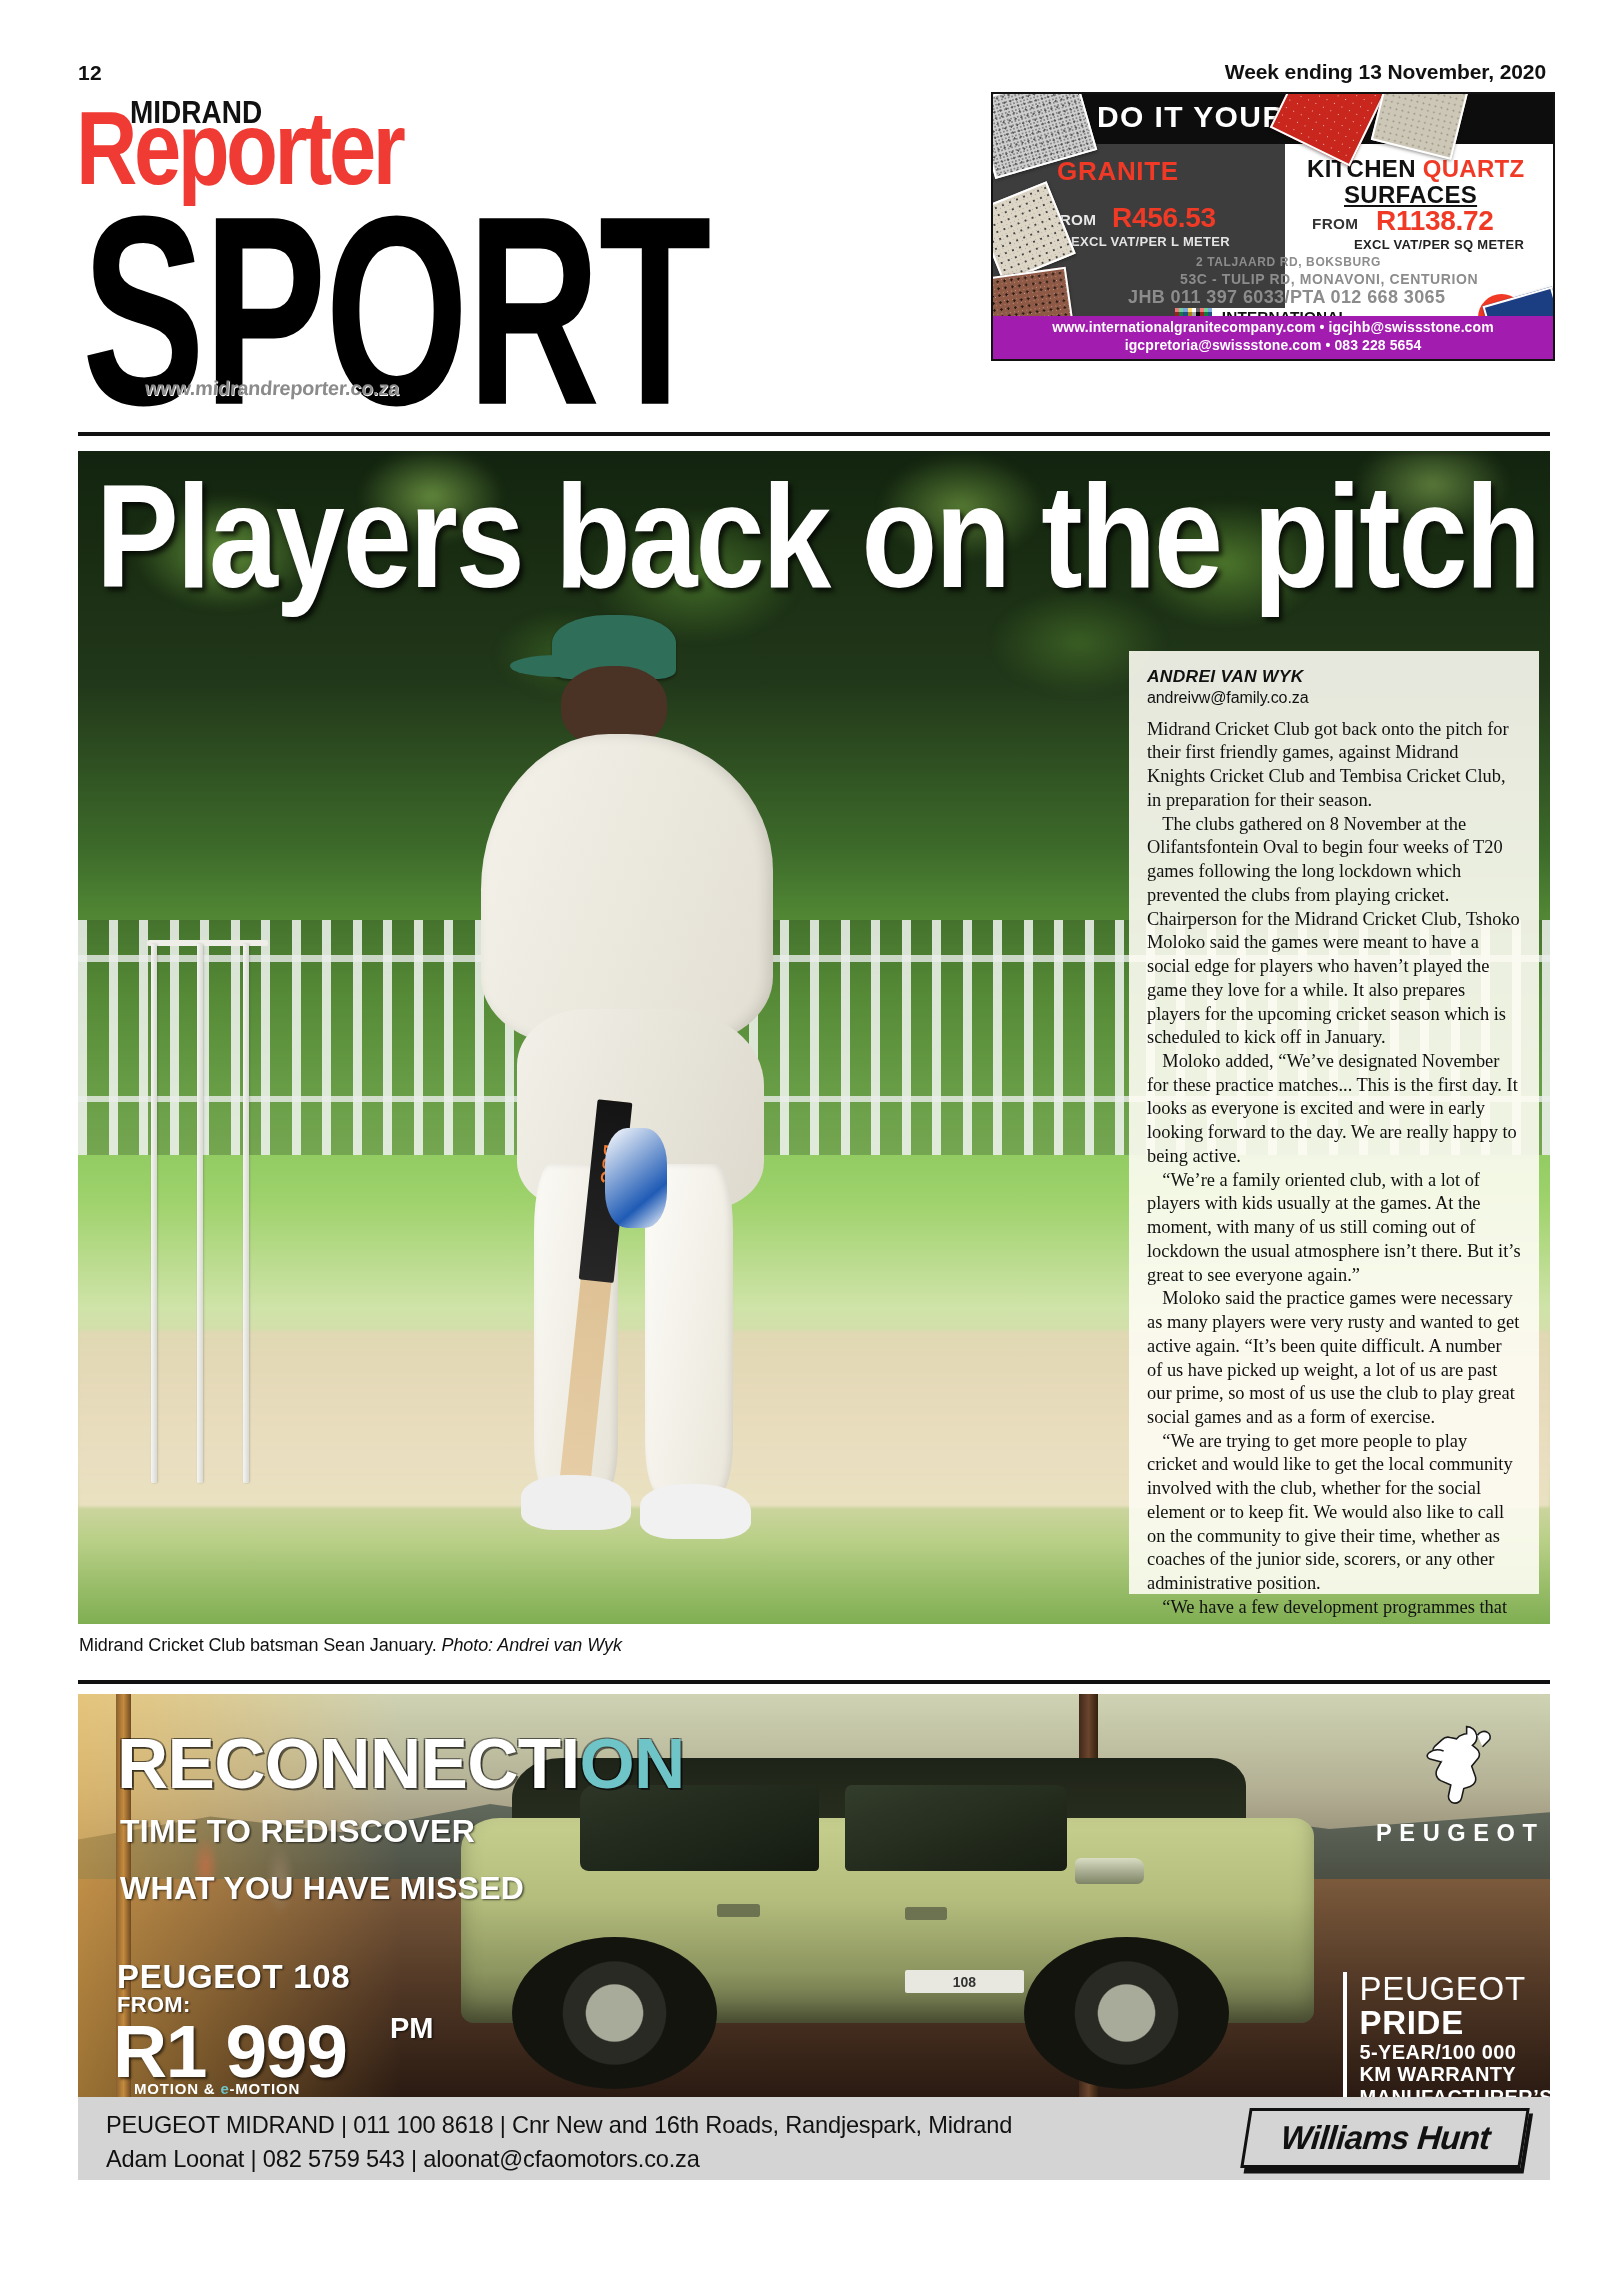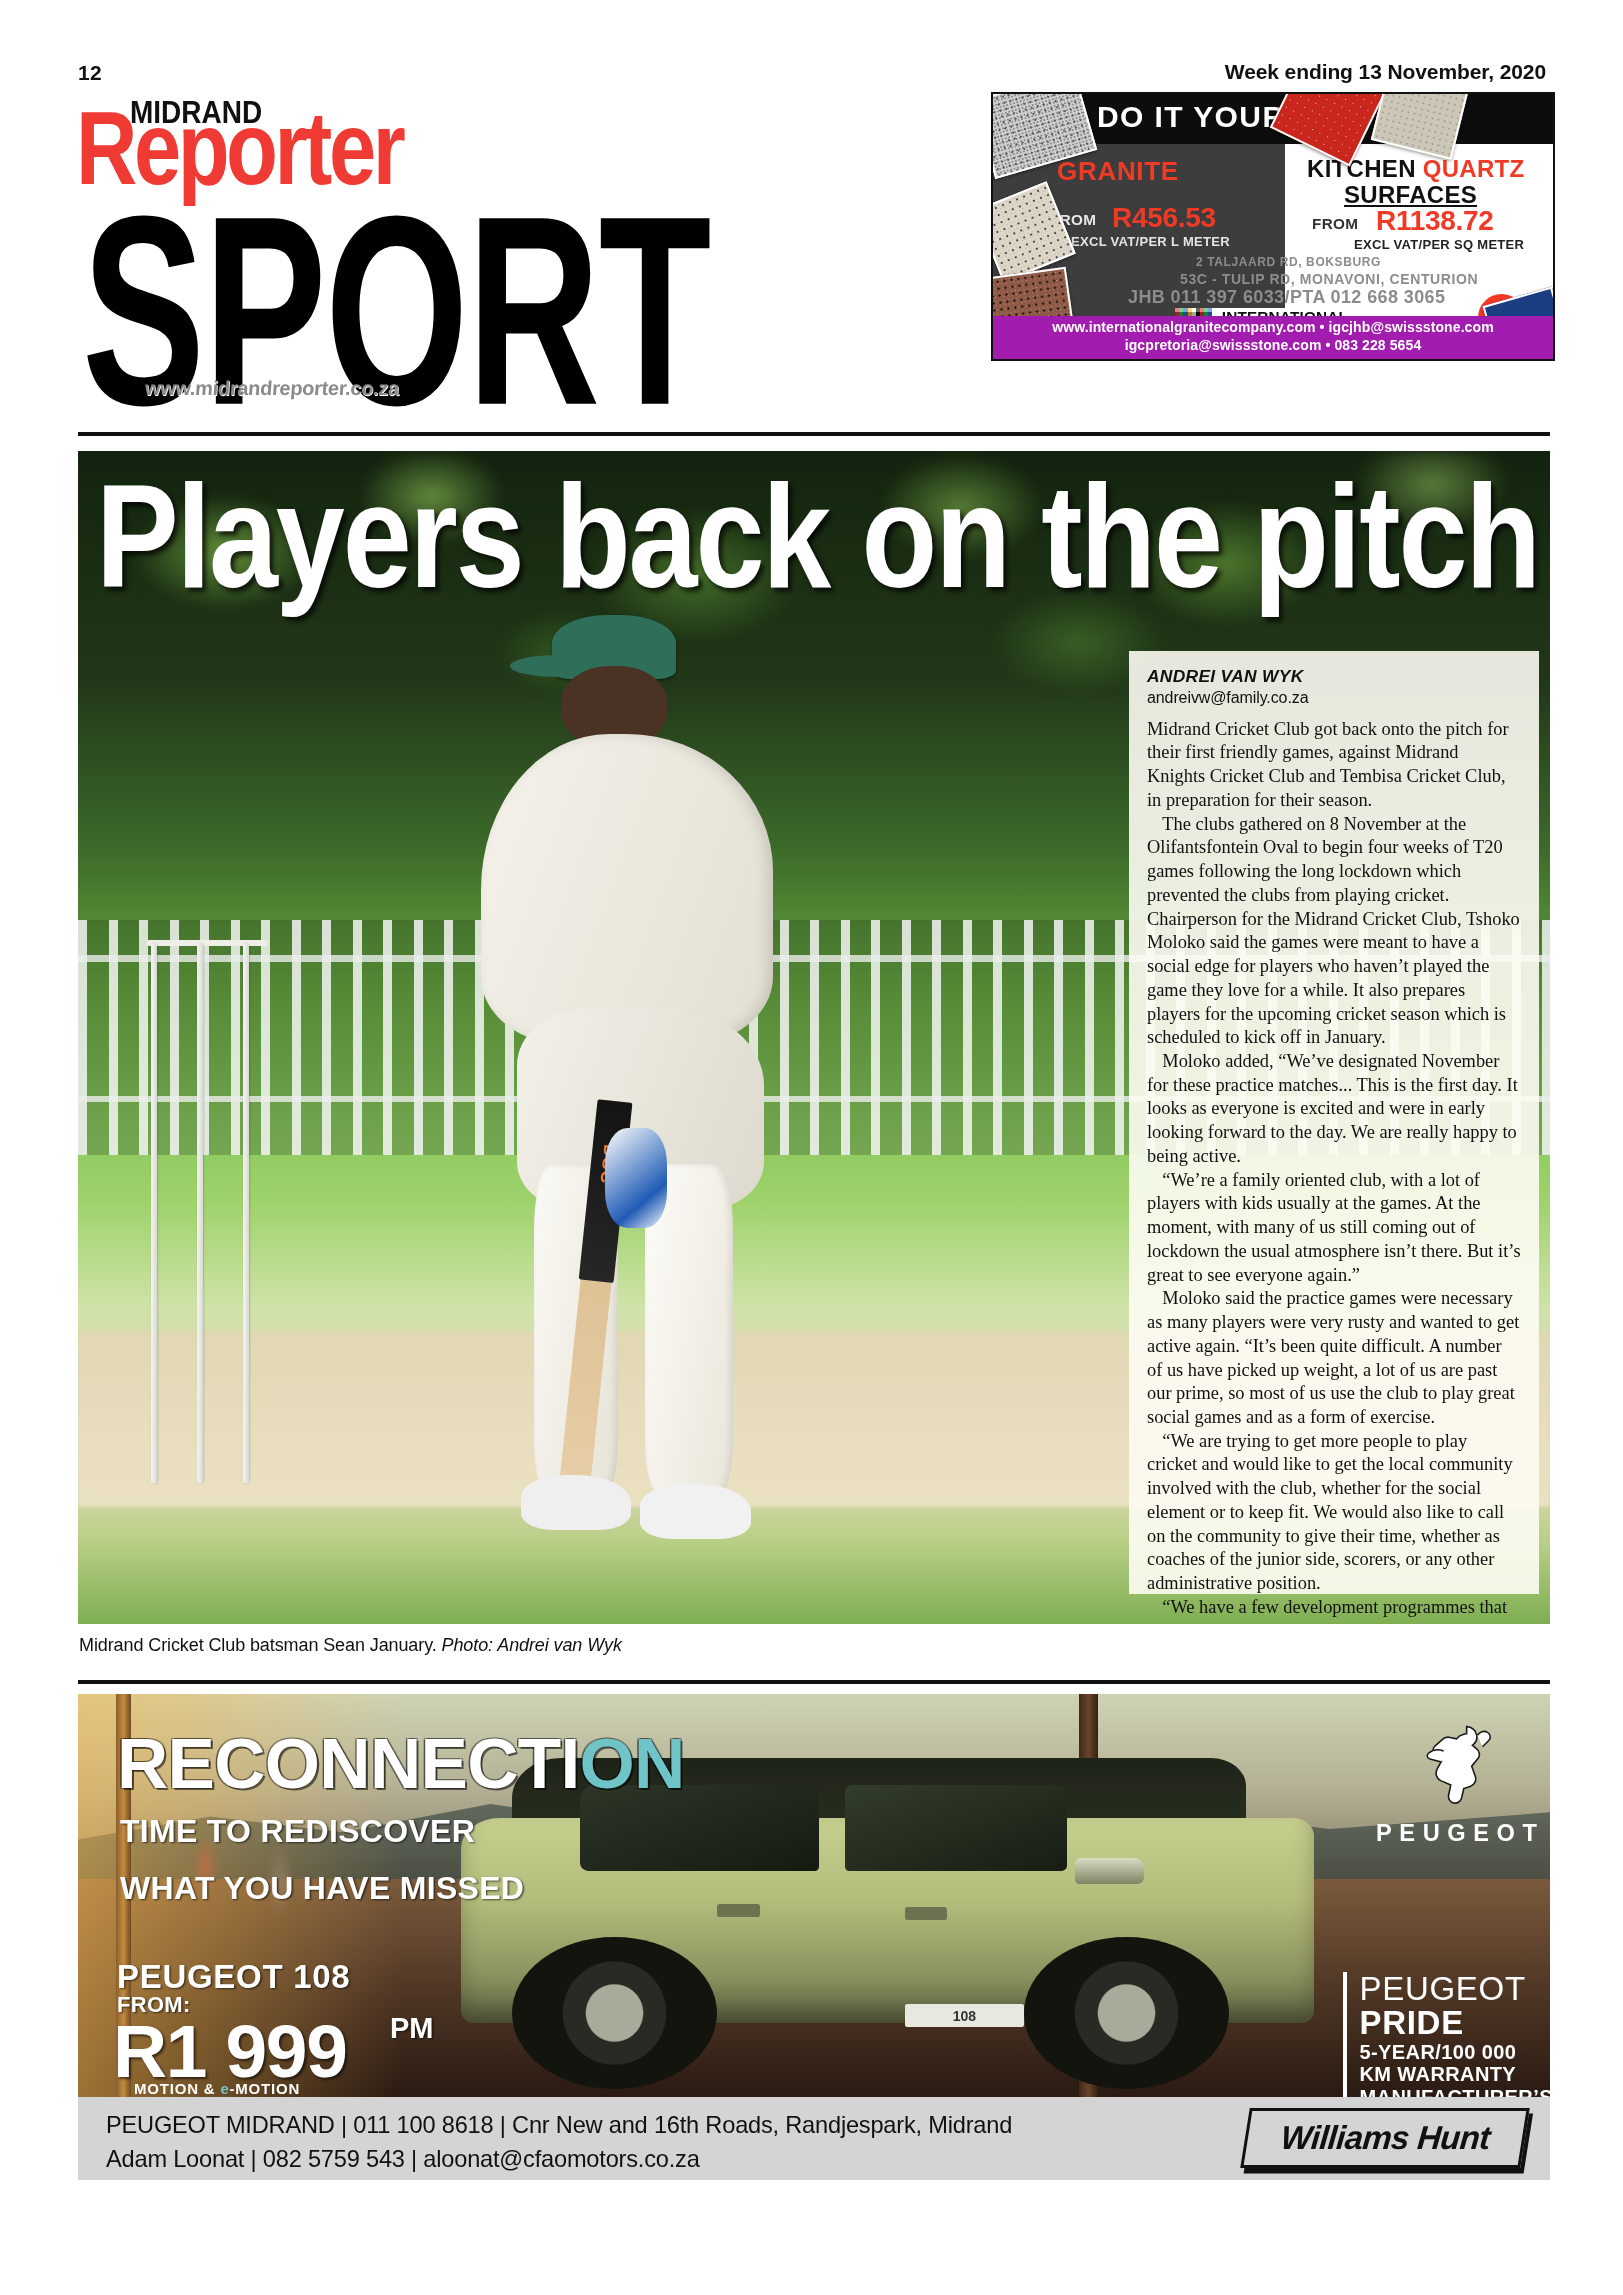--- a/index.html
+++ b/index.html
@@ -349,21 +349,21 @@
     background: linear-gradient(180deg,#d8dcc2,#7e8466); border-radius: 5.6px 9.7px 7px 4.2px; }
   .car-handle1 { position:absolute; left:30%; top:44%; width:5%; height:4%; background:#6d7350; border-radius:2.8px;}
   .car-handle2 { position:absolute; left:52%; top:45%; width:5%; height:4%; background:#6d7350; border-radius:2.8px;}
   .car-wheel { position:absolute; bottom:0; width:24%; height:46%;
     background: radial-gradient(circle at 50% 50%, #a8aa9a 0 22%, #2a2a24 23% 40%, #14140f 41% 100%);
     border-radius: 50%; }
   .car-wheel.w1 { left: 6%; }
   .car-wheel.w2 { left: 66%; }
   .car-plate { position:absolute; left:52%; top:64%; width:14%; height:7%;
     background:#e8e8e0; border-radius:2.1px; display:flex; align-items:center; justify-content:center;
-    font-size:14px; font-weight:bold; color:#333;margin-top:34px; }
+    font-size:14px; font-weight:bold; color:#333; }
 
   .pg-headline {
     position: absolute; left: 39px; top: 29px;
     font-size: 71px; font-weight: bold; color: #fff;
     letter-spacing: -0.7px;
     text-shadow: 2.1px 2.1px 0 rgba(0,0,0,.55), -1.4px -1.4px 0 rgba(0,0,0,.35),
                  1.4px -1.4px 0 rgba(0,0,0,.35), -1.4px 1.4px 0 rgba(0,0,0,.35);
   }
   .pg-headline .on { color: #6fc4c8; }
   .pg-sub1 { position:absolute; left:42px; top:119px; font-size:32px; font-weight:bold; color:#fff;

